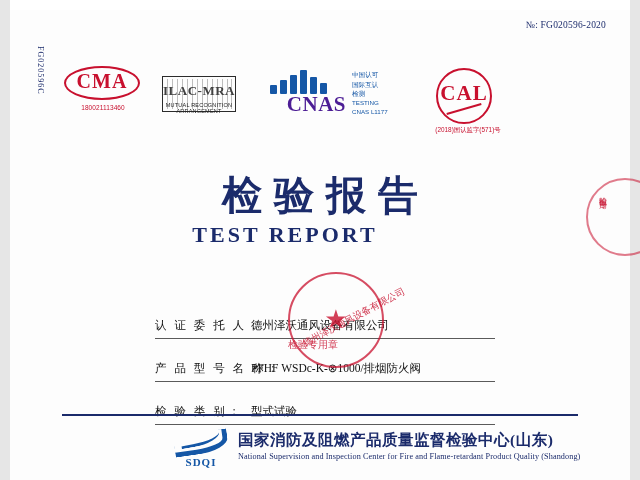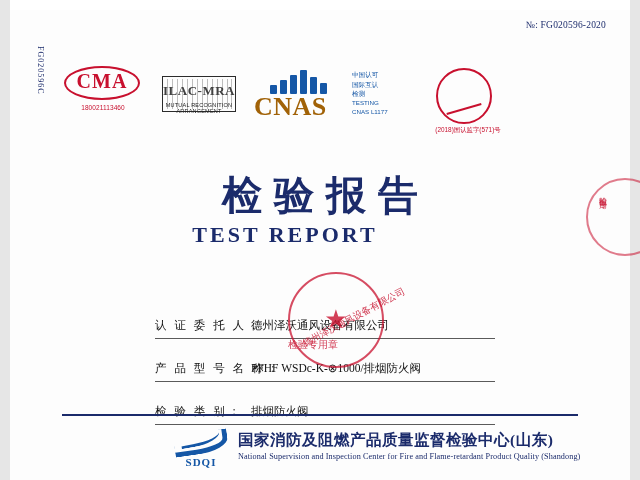--- a/index.html
+++ b/index.html
@@ -172,25 +172,25 @@
     position: absolute;
     bottom: 0;
     width: 7px;
     background: #1557a6;
     border-radius: 1px;
   }
   .cnas .name {
     position: absolute;
     left: 0; top: 22px;
     width: 92px;
-    text-align: left;
-    font-family: "Liberation Serif", serif;
-    font-size: 26px;
-    font-weight: bold;
-    color: #a16207;
+    text-align: right;
+    font-family: "Liberation Serif", serif;
+    font-size: 21px;
+    font-weight: bold;
+    color: #4c1d95;
     letter-spacing: .5px;
   }
 
   
   .cnas-text {
     position: absolute;
     left: 290px; top: 24px;
     width: 58px;
     font-size: 6.2px;
     color: #1557a6;
@@ -505,41 +505,42 @@
       <div class="cnas-text">
         <div class="zh">中国认可</div>
         <div class="zh">国际互认</div>
         <div class="zh">检测</div>
         <div>TESTING</div>
         <div>CNAS L1177</div>
       </div>
 
       <div class="cal">
         <div class="circle"></div>
+        <div class="letters">CAL</div>
         <div class="slash"></div>
         <div class="sub">(2018)国认监字(571)号</div>
       </div>
 
     </div>
 
     <div class="title-cn">检验报告</div>
     <div class="title-en">TEST REPORT</div>
 
     <div class="fields">
       <div class="field f1">
         <span class="label">认 证 委 托 人 :</span>
         <span class="value">德州泽沃通风设备有限公司</span>
       </div>
       <div class="field f2">
         <span class="label">产 品 型 号 名 称 :</span>
         <span class="value">PFHF WSDc-K-⊗1000/排烟防火阀</span>
       </div>
       <div class="field f3">
         <span class="label">检 验 类 别 :</span>
-        <span class="value">排烟防火阀</span>
+        <span class="value">型式试验</span>
       </div>
     </div>
 
     <div class="stamp">
       <div class="ring"></div>
       <div class="arc">
         <span style="transform:rotate(-118deg) translate(0,-40px) rotate(90deg)">德州泽沃通风设备有限公司</span>
       </div>
       <div class="star">★</div>
       <div class="bottom">检验专用章</div>

